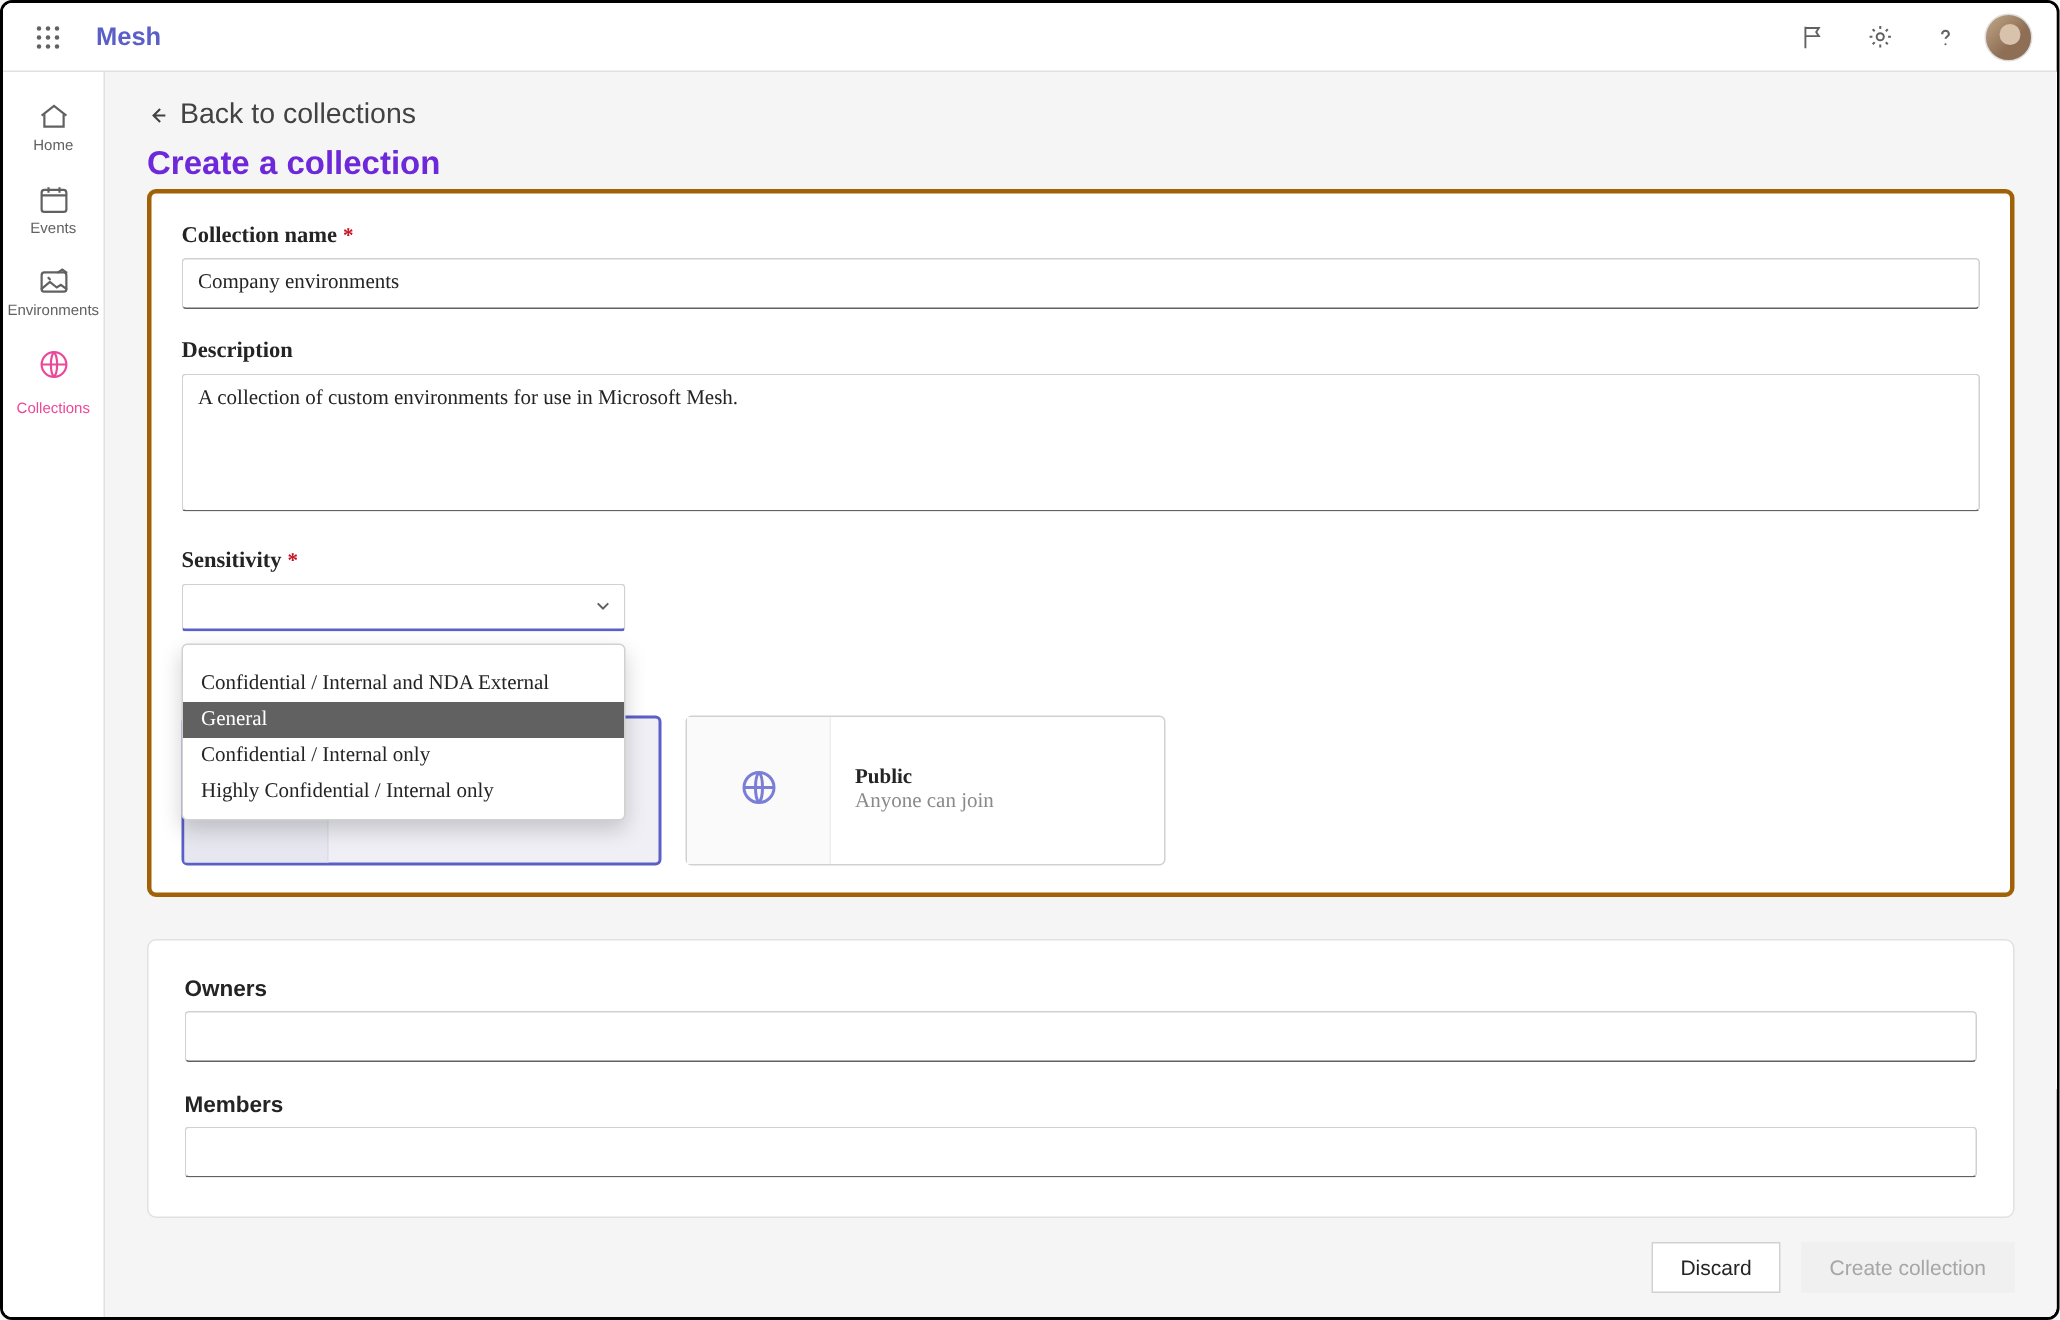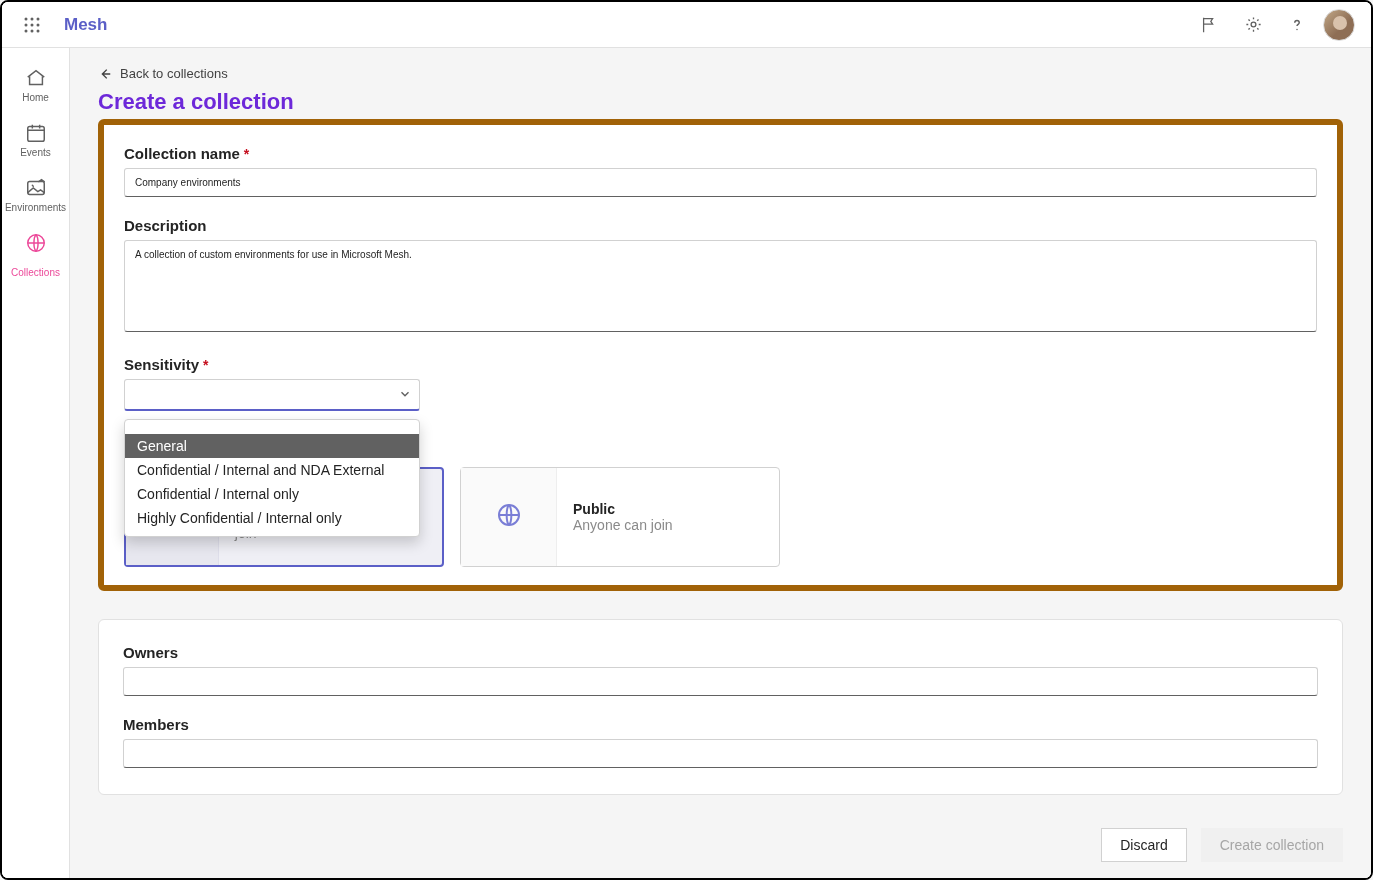--- a/index.html
+++ b/index.html
@@ -105,59 +105,60 @@
     background: #f5f5f5;
     overflow: auto;
     padding: 18px 28px 70px 28px;
     position: relative;
   }
   .back-link {
     display: inline-flex;
     align-items: center;
     gap: 8px;
     color: #424242;
-    font-size: 13px;
+    font-size: 19px;
     cursor: pointer;
     margin-bottom: 8px;
   }
   .page-title {
     font-size: 22px;
     font-weight: 700;
     color: #6d28d9;
     margin-bottom: 4px;
   }
   .card {
     background: #fff;
     border: 1px solid #e1e1e1;
     border-radius: 6px;
     padding: 24px 24px 22px;
     margin-bottom: 18px;
   }
   .highlight {
-    border: 6px solid #a16207;
+    border: 3px solid #a16207;
     border-radius: 6px;
     padding: 20px 20px 18px;
+    font-family: Liberation Serif, serif;
   }
   .field-label {
     font-size: 15px;
     font-weight: 600;
     color: #242424;
     margin-bottom: 6px;
     display: flex;
     align-items: center;
     gap: 4px;
   }
   .req { color: #c50f1f; font-size: 14px; }
   .text-input {
     width: 100%;
     border: 1px solid #d1d1d1;
     border-bottom: 1px solid #616161;
     border-radius: 3px;
     padding: 8px 10px;
-    font-size: 10px;
+    font-size: 14px;
     font-family: inherit;
     color: #242424;
     background: #fff;
     outline: none;
   }
   .text-area {
     height: 92px;
     resize: none;
   }
   .field-block { margin-bottom: 20px; }
@@ -387,22 +388,22 @@
             <div class="select-box">
               <span></span>
             </div>
             <span class="select-chevron">
               <svg width="14" height="14" viewBox="0 0 16 16" fill="none" stroke="currentColor" stroke-width="1.6">
                   <path d="M4 6l4 4 4-4"></path>
                 </svg>
             </span>
             <div class="dropdown">
               <div class="dropdown-spacer"></div>
+              <div class="dropdown-item">Confidential / Internal and NDA External</div>
               <div class="dropdown-item selected">General</div>
-              <div class="dropdown-item">Confidential / Internal and NDA External</div>
               <div class="dropdown-item">Confidential / Internal only</div>
               <div class="dropdown-item">Highly Confidential / Internal only</div>
             </div>
           </div>
 
           <div class="tile-row">
             <div class="tile private selected">
               <div class="icon-well">
                 <span>
                   <svg width="30" height="30" viewBox="0 0 24 24" fill="none" stroke="currentColor" stroke-width="1.6">

